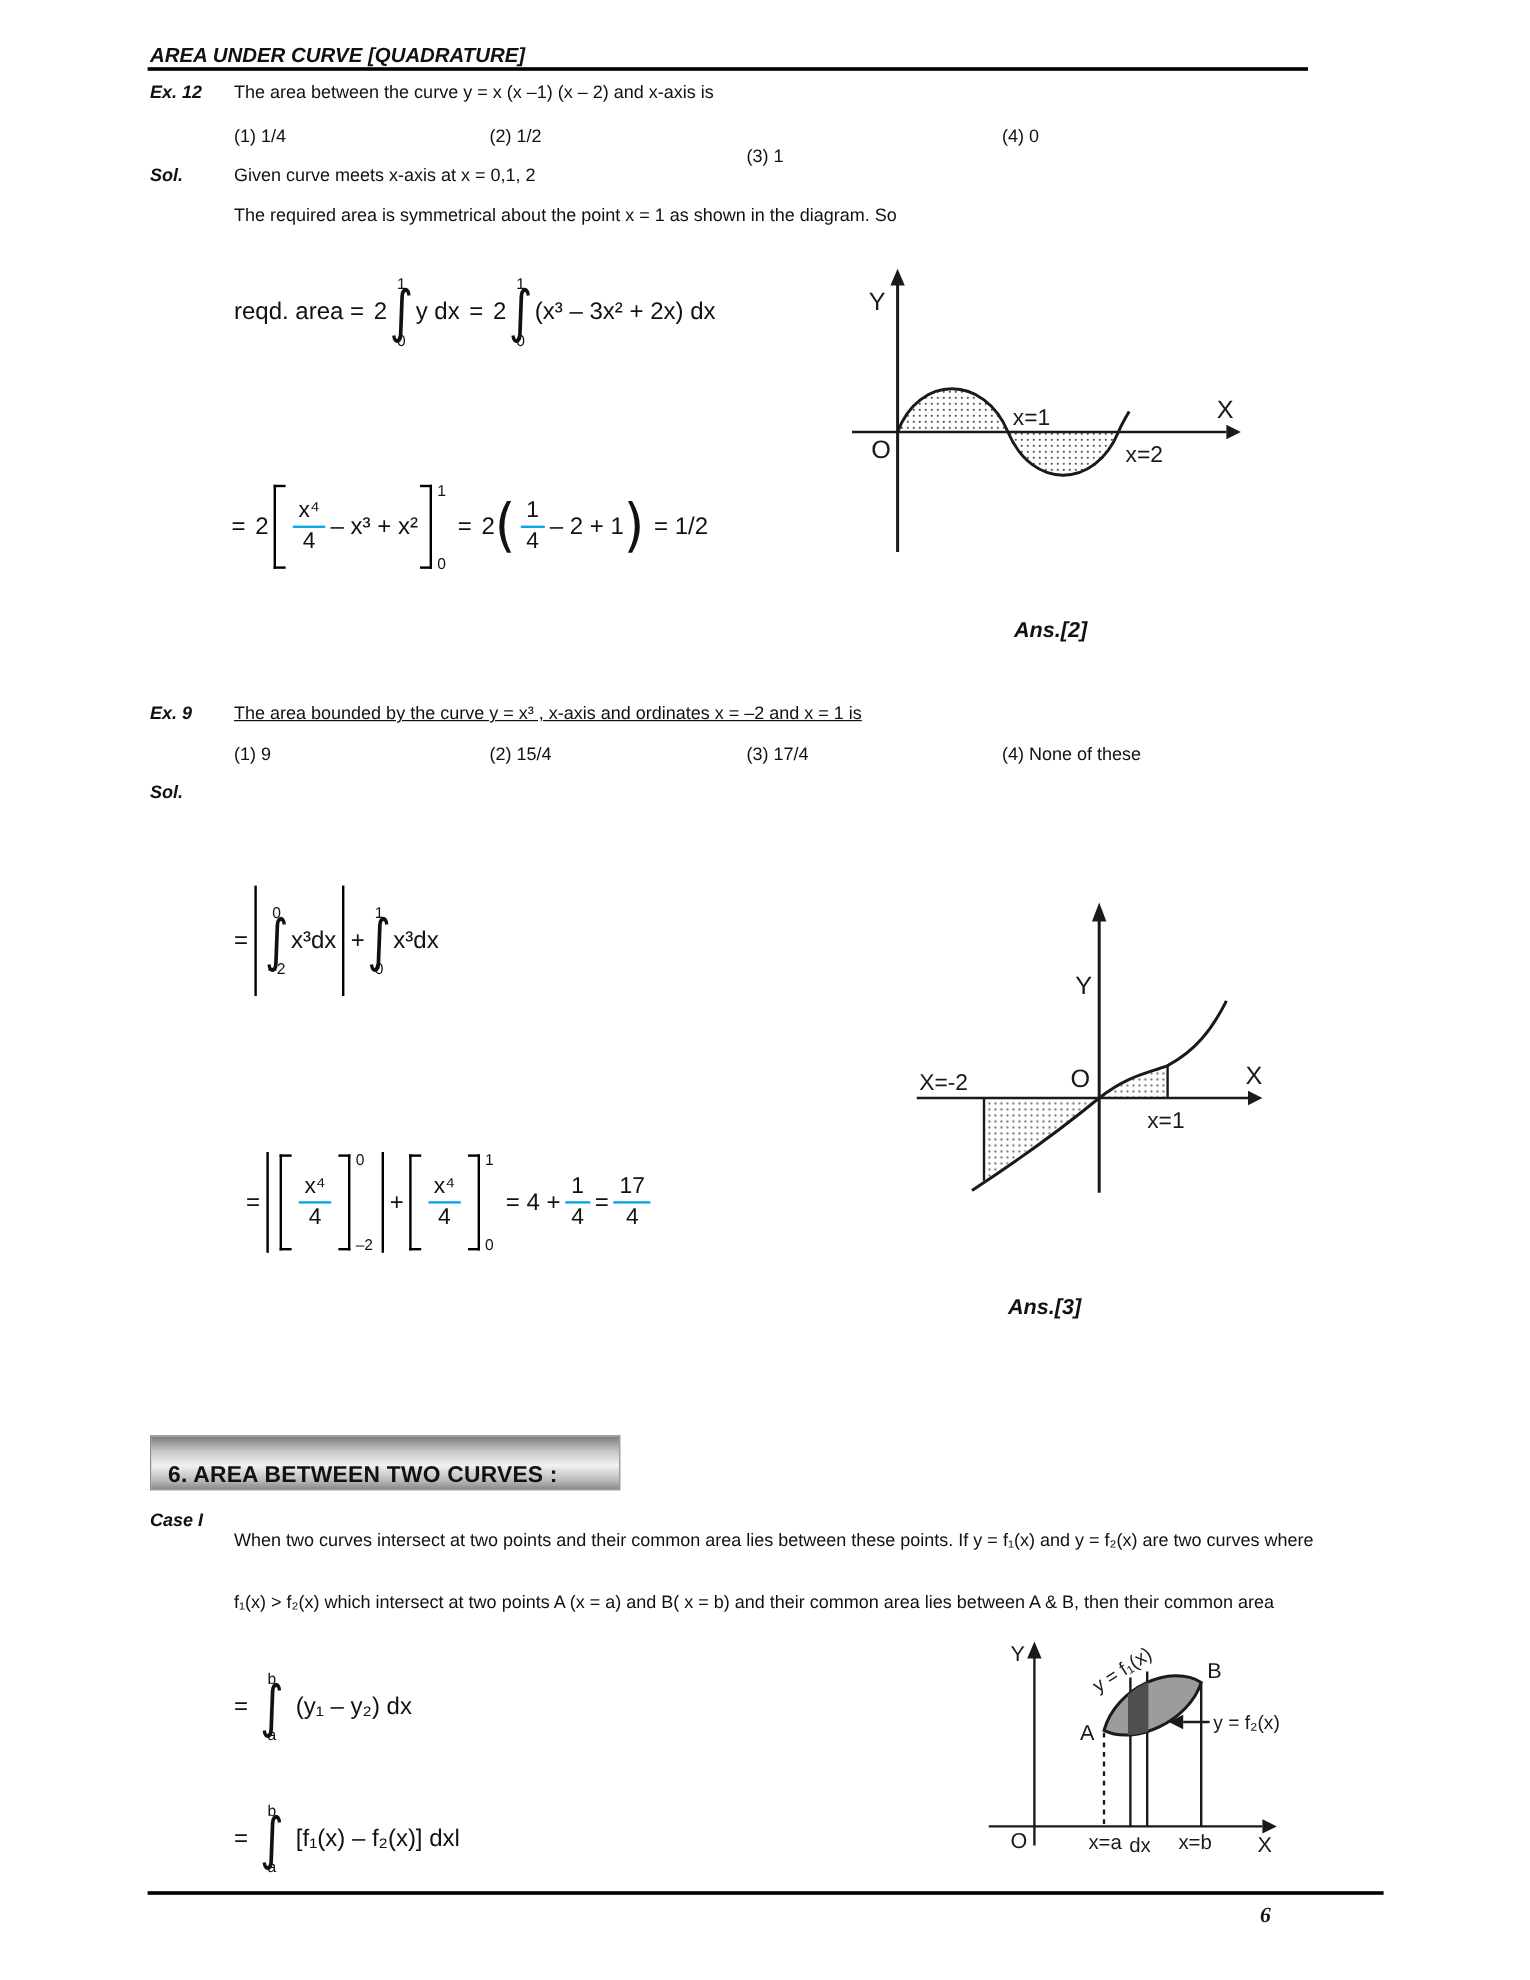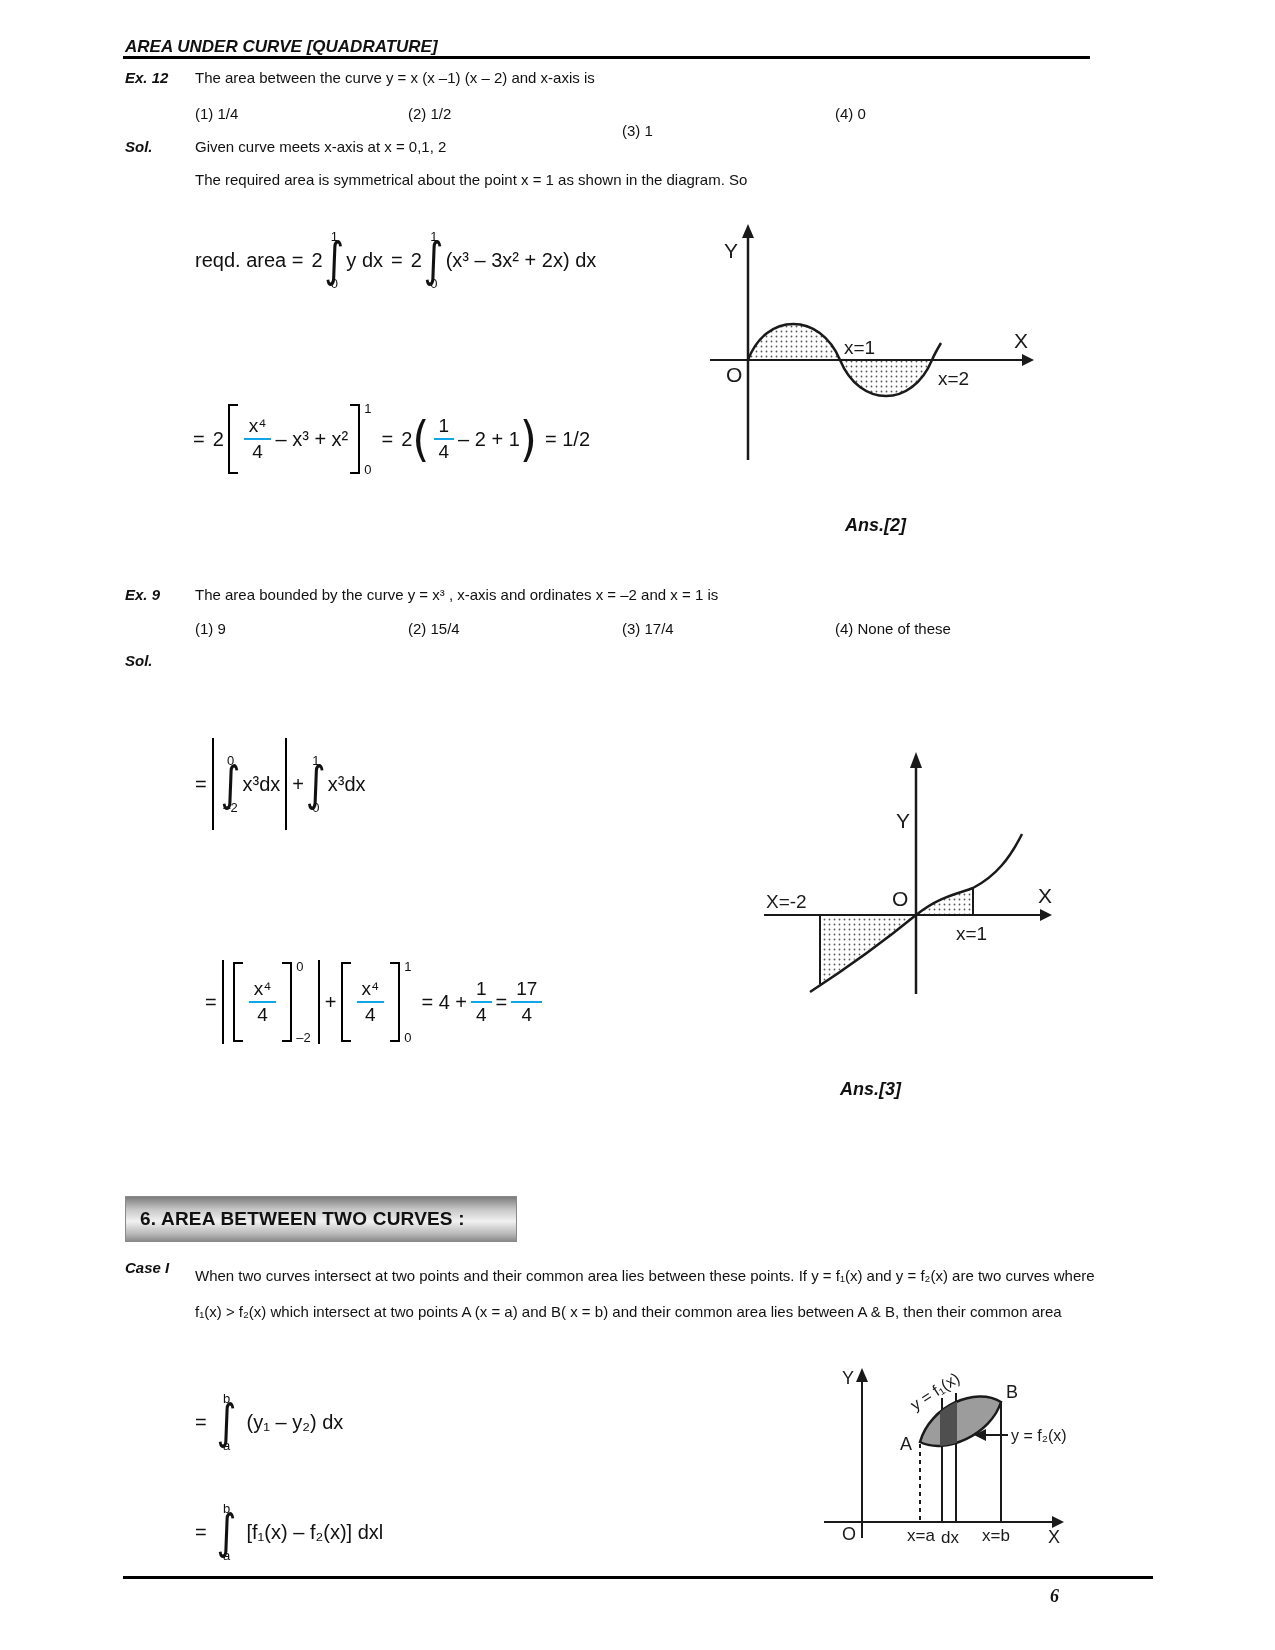--- a/index.html
+++ b/index.html
@@ -20,21 +20,21 @@
   .lim{font-size:13px;line-height:1;padding:2px 0;}
   .frac{display:inline-flex;flex-direction:column;align-items:center;margin:0 4px;font-size:19px;line-height:1.15;}
   .frac .num{border-bottom:2px solid #0ea5e9;padding:0 5px 1px 5px;}
   .frac .den{padding-top:1px;}
   .sqL{width:8px;align-self:stretch;border:2px solid #000;border-right:none;margin:2px 2px 2px 4px;}
   .sqR{width:8px;align-self:stretch;border:2px solid #000;border-left:none;margin:2px 2px 2px 2px;}
   .absbar{width:0;align-self:stretch;border-left:2px solid #000;margin:0 5px;}
   .limcol{display:flex;flex-direction:column;justify-content:space-between;align-self:stretch;font-size:13px;line-height:1;padding:0 2px;}
   .paren{font-family:"DejaVu Sans",sans-serif;font-size:44px;font-weight:400;line-height:0.8;transform:scaleY(1.1);display:inline-block;}
   .graybox{
-    display:flex;align-items:center;padding-left:14px;
+    display:flex;align-items:flex-end;padding-left:14px;
     background:linear-gradient(180deg,#7c7c7c 0%,#c6c6c6 28%,#f1f1f1 55%,#b8b8b8 84%,#8a8a8a 100%);
     border:1px solid #8a8a8a;font-size:19px;font-weight:bold;letter-spacing:0.2px;
   }
   svg text{font-family:"Liberation Sans","DejaVu Sans",sans-serif;fill:#1a1a1a;}
 </style>
 </head>
 <body>
 
 <div class="page">
 
@@ -125,21 +125,21 @@
     </span>
     <span>– 2 + 1</span>
     <span class="paren">)</span>
     <span class="gap"></span>
     <span>= 1/2</span>
   </div>
 
   <div class="abs txt b" style="left:845px;top:514px;font-size:18px;">Ans.[2]</div>
 
   <div class="abs txt b" style="left:125px;top:585px;">Ex. 9</div>
-  <div class="abs txt" style="left:195px;top:585px;">The area bounded by the curve y = x³ , x-axis and ordinates x = –2 and x = 1 is</div>
+  <div class="abs txt" style="left:195px;top:585px;text-decoration:underline;">The area bounded by the curve y = x³ , x-axis and ordinates x = –2 and x = 1 is</div>
 
   <div class="abs txt" style="left:195px;top:619px;">(1) 9</div>
   <div class="abs txt" style="left:408px;top:619px;">(2) 15/4</div>
   <div class="abs txt" style="left:622px;top:619px;">(3) 17/4</div>
   <div class="abs txt" style="left:835px;top:619px;">(4) None of these</div>
 
   <div class="abs txt b" style="left:125px;top:651px;">Sol.</div>
 
   <div class="abs frow" style="left:195px;top:738px;height:92px;">
     <span>=</span>
@@ -220,21 +220,21 @@
     </span>
   </div>
 
   <div class="abs txt b" style="left:840px;top:1078px;font-size:18px;">Ans.[3]</div>
 
   <div class="abs graybox" style="left:125px;top:1196px;width:376px;height:44px;">
     <span>6.  AREA BETWEEN TWO CURVES :</span>
   </div>
 
   <div class="abs txt b" style="left:125px;top:1258px;">Case I</div>
-  <div class="abs txt" style="left:195px;top:1258px;width:905px;line-height:36px;">When two curves intersect at two points and their common area lies between these points. If  y = f₁(x) and y = f₂(x) are two curves where f₁(x) &gt; f₂(x) which intersect at two points A (x = a) and B( x = b) and their common area lies between A &amp; B, then their common area</div>
+  <div class="abs txt" style="left:195px;top:1258px;width:905px;line-height:52px;">When two curves intersect at two points and their common area lies between these points. If  y = f₁(x) and y = f₂(x) are two curves where f₁(x) &gt; f₂(x) which intersect at two points A (x = a) and B( x = b) and their common area lies between A &amp; B, then their common area</div>
 
   <div class="abs frow" style="left:195px;top:1390px;">
     <span>=</span>
       <span class="gap"></span>
     <span class="integral">
       <span class="lim">b</span>
       <span class="int-glyph">∫</span>
       <span class="lim">a</span>
     </span>
     <span class="gap"></span>

